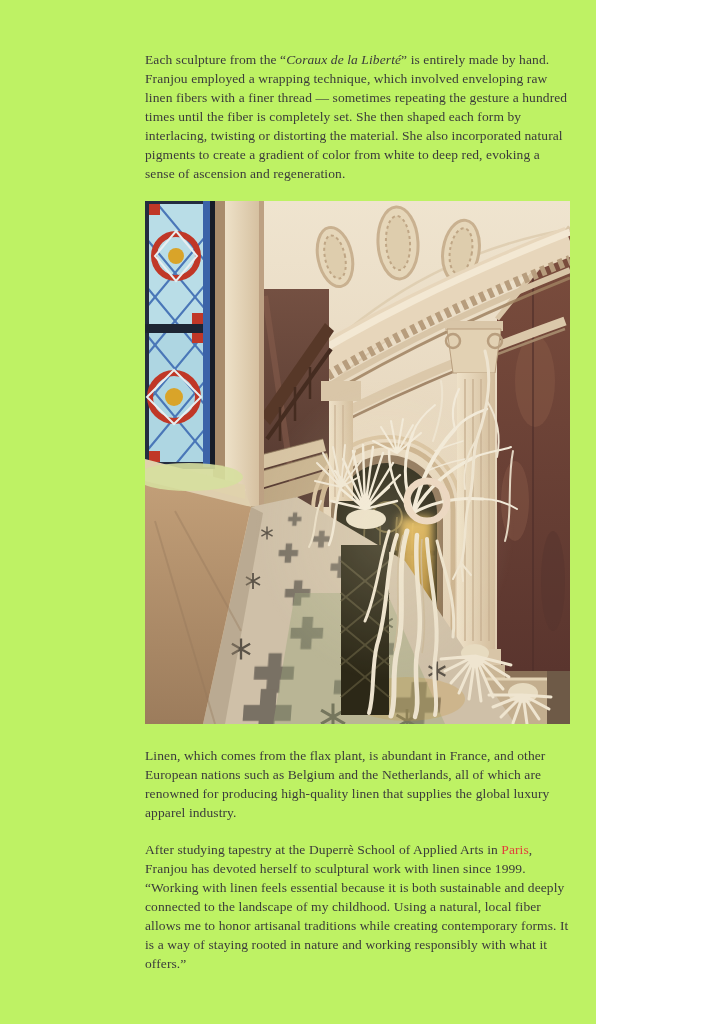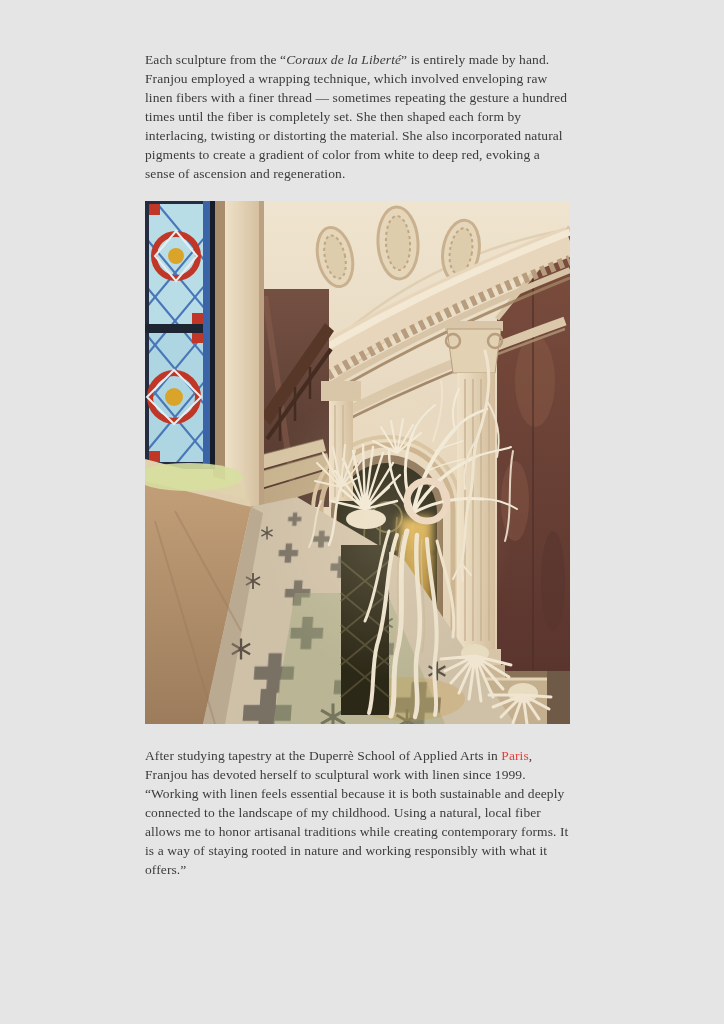--- a/index.html
+++ b/index.html
@@ -1,17 +1,17 @@
 <!DOCTYPE html>
 <html><head>
 <meta charset="utf-8">
 <style>
   html,body{margin:0;padding:0}
   body{width:724px;height:1024px;background:#ffffff;font-family:"Liberation Serif",serif}
-  .page{position:relative;width:724px;height:1024px;overflow:hidden;background:#e5e5e5}
+  .page{position:relative;width:596px;height:1024px;overflow:hidden;background:#bef264}
   .article{position:absolute;left:145px;top:50px;width:427px}
   .para{font-size:13.5px;line-height:19px;color:#3b3b3b;margin:0 0 18px;letter-spacing:.1px}
   .para em{font-style:italic}
   .photo{margin:17px 0 22px;width:425px;height:523px}
   .photo svg{display:block;width:425px;height:523px}
   .link{color:#e2403c;text-decoration:none;cursor:pointer}
 </style>
 </head>
 <body>
 
@@ -291,17 +291,18 @@
             <path d="M196,286 L172,262 M196,286 L178,252 M196,286 L188,246 M196,286 L200,244 M196,286 L210,250 M196,286 L216,260 M196,286 L170,280 M196,286 L214,276" stroke-width="2"></path>
             <path d="M196,286 C188,306 192,326 184,344" stroke-width="2.5"></path>
             <path d="M176,300 C168,316 172,332 164,346" stroke-width="2" stroke="#e8ddc6"></path>
           </g>
         </g>
 
         <ellipse cx="240" cy="330" rx="130" ry="150" fill="url(#glowG)" opacity="0.25"></ellipse>
       </svg>
     </figure>
 
+    <p class="para">Linen, which comes from the flax plant, is abundant in France, and other European nations such as Belgium and the Netherlands, all of which are renowned for producing high-quality linen that supplies the global luxury apparel industry.</p>
 
     <p class="para"><span>After studying tapestry at the Duperrè School of Applied Arts in </span><a class="link">Paris</a><span>, Franjou has devoted herself to sculptural work with linen since 1999. “Working with linen feels essential because it is both sustainable and deeply connected to the landscape of my childhood. Using a natural, local fiber allows me to honor artisanal traditions while creating contemporary forms. It is a way of staying rooted in nature and working responsibly with what it offers.”</span></p>
 
   </main>
 </div>
 
 </body></html>

